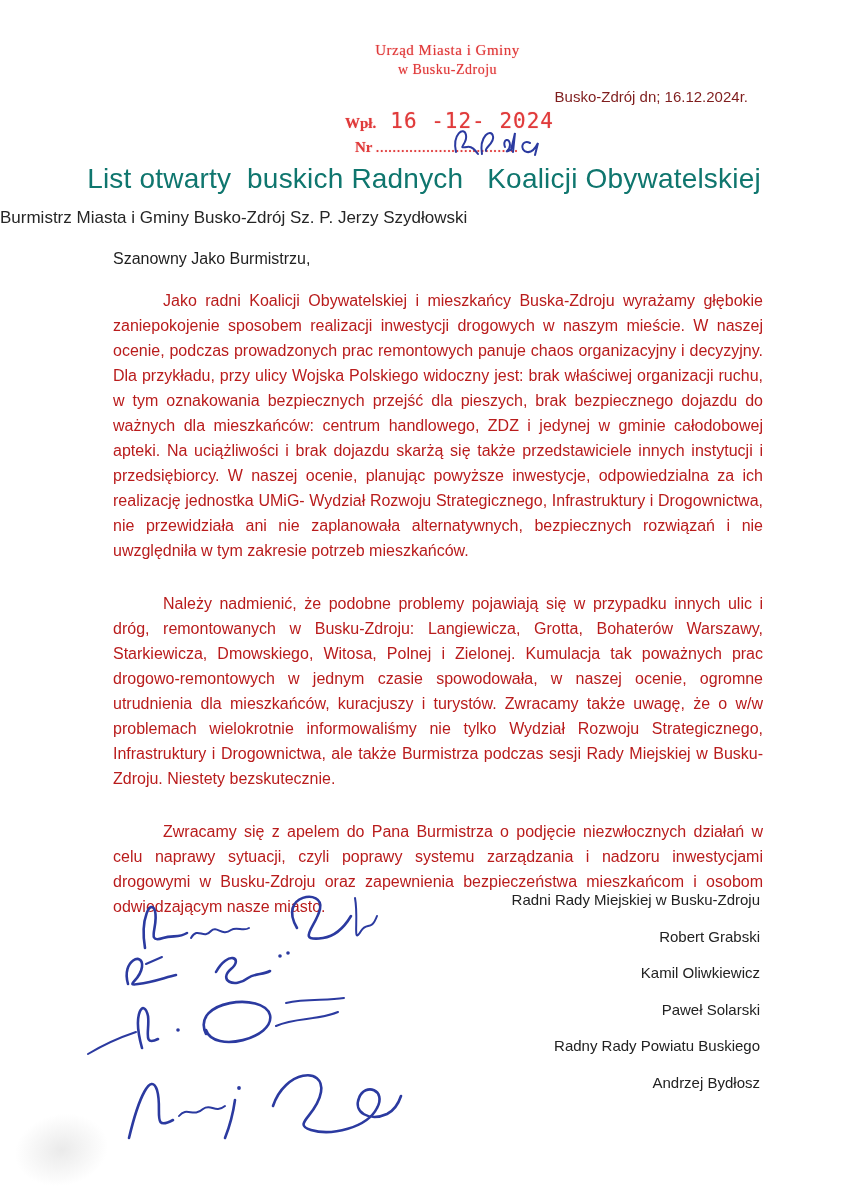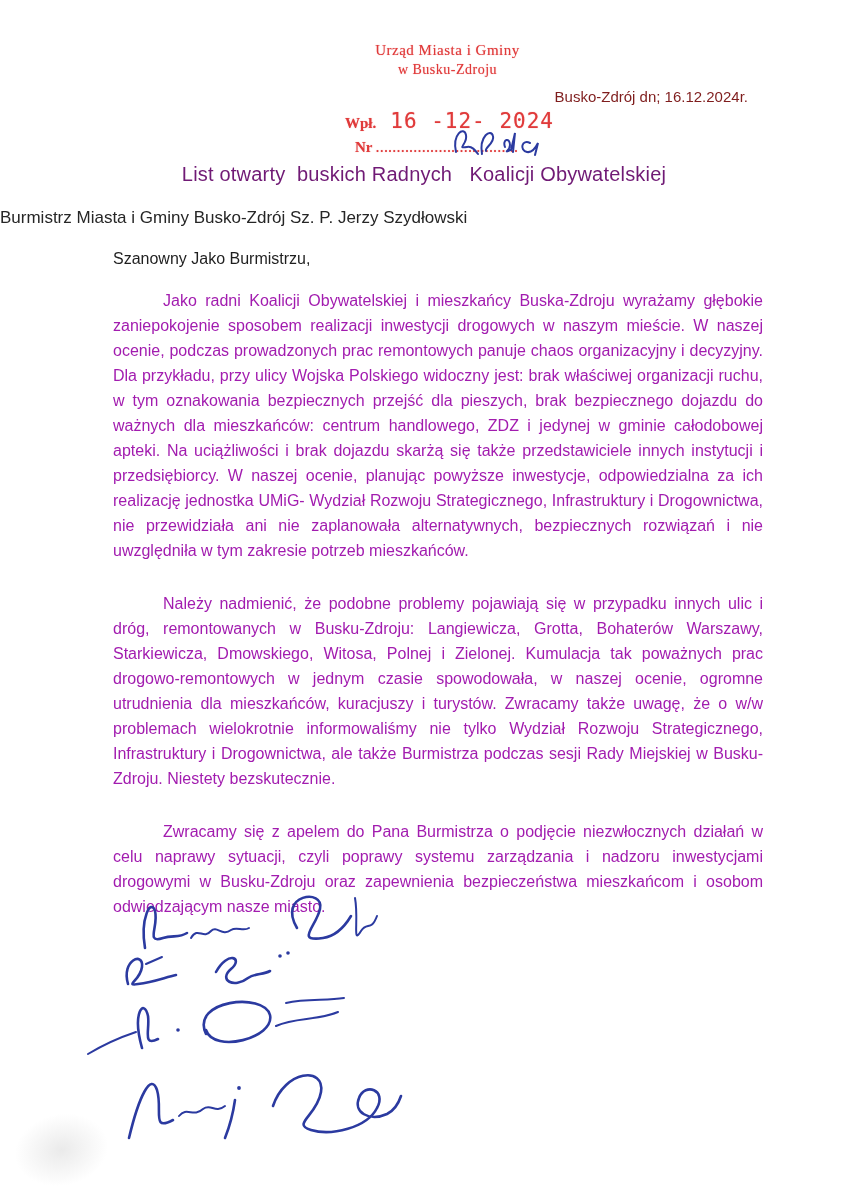--- a/index.html
+++ b/index.html
@@ -34,32 +34,32 @@
     text-shadow:0 0 1px rgba(224,58,58,.5);
   }
   .nr-line .dots{font-size:12px;letter-spacing:1.2px;font-weight:700;}
   .nr-hand{
     position:absolute;left:448px;top:122px;width:100px;height:40px;
   }
   
   .city-date{position:absolute;right:100px;top:88px;font-size:15px;color:#7f1d1d;}
   .title{
     position:absolute;left:0;top:163px;width:100%;
-    text-align:center;font-size:20px;color:#701a75;
+    text-align:center;font-size:28px;color:#0f766e;
     white-space:pre-wrap;letter-spacing:.2px;
   }
   .addressee{
     position:absolute;left:0;top:208px;width:100%;
     font-size:17px;color:#262626;
   }
   .salutation{position:absolute;left:113px;top:250px;font-size:16px;}
   
   .body-text{
     position:absolute;left:113px;top:288px;width:650px;
-    font-size:16px;line-height:25px;text-align:justify;color:#a21caf;
+    font-size:16px;line-height:25px;text-align:justify;color:#b91c1c;
   }
   .body-text p{margin:0 0 28px 0;text-indent:50px;}
   
   .sig-col{
     position:absolute;right:88px;top:882px;width:420px;
     text-align:right;font-size:15px;line-height:36.6px;color:#222;
   }
   
   .hand{position:absolute;}
   .hand path{fill:none;stroke:#2b3aa0;stroke-width:2.6;stroke-linecap:round;stroke-linejoin:round;}
@@ -101,20 +101,28 @@
   <div class="title">List otwarty  buskich Radnych   Koalicji Obywatelskiej</div>
   <div class="addressee">Burmistrz Miasta i Gminy Busko-Zdrój Sz. P. Jerzy Szydłowski</div>
   <div class="salutation">Szanowny Jako Burmistrzu,</div>
 
   <div class="body-text">
     <p>Jako radni Koalicji Obywatelskiej i mieszkańcy Buska-Zdroju wyrażamy głębokie zaniepokojenie sposobem realizacji inwestycji drogowych w naszym mieście. W naszej ocenie, podczas prowadzonych prac remontowych panuje chaos organizacyjny i decyzyjny. Dla przykładu, przy ulicy Wojska Polskiego widoczny jest: brak właściwej organizacji ruchu, w tym oznakowania bezpiecznych przejść dla pieszych, brak bezpiecznego dojazdu do ważnych dla mieszkańców: centrum handlowego, ZDZ i jedynej w gminie całodobowej apteki. Na uciążliwości i brak dojazdu skarżą się także przedstawiciele innych instytucji i przedsiębiorcy. W naszej ocenie, planując powyższe inwestycje, odpowiedzialna za ich realizację jednostka UMiG- Wydział Rozwoju Strategicznego, Infrastruktury i Drogownictwa, nie przewidziała ani nie zaplanowała alternatywnych, bezpiecznych rozwiązań i nie uwzględniła w tym zakresie potrzeb mieszkańców.</p>
     <p>Należy nadmienić, że podobne problemy pojawiają się w przypadku innych ulic i dróg, remontowanych w Busku-Zdroju: Langiewicza, Grotta, Bohaterów Warszawy, Starkiewicza, Dmowskiego, Witosa, Polnej i Zielonej. Kumulacja tak poważnych prac drogowo-remontowych w jednym czasie spowodowała, w naszej ocenie, ogromne utrudnienia dla mieszkańców, kuracjuszy i turystów. Zwracamy także uwagę, że o w/w problemach wielokrotnie informowaliśmy nie tylko Wydział Rozwoju Strategicznego, Infrastruktury i Drogownictwa, ale także Burmistrza podczas sesji Rady Miejskiej w Busku- Zdroju. Niestety bezskutecznie.</p>
     <p>Zwracamy się z apelem do Pana Burmistrza o podjęcie niezwłocznych działań w celu naprawy sytuacji, czyli poprawy systemu zarządzania i nadzoru inwestycjami drogowymi w Busku-Zdroju oraz zapewnienia bezpieczeństwa mieszkańcom i osobom odwiedzającym nasze miasto.</p>
   </div>
 
+  <div class="sig-col">
+    <div>Radni Rady Miejskiej w Busku-Zdroju</div>
+    <div>Robert Grabski</div>
+    <div>Kamil Oliwkiewicz</div>
+    <div>Paweł Solarski</div>
+    <div>Radny Rady Powiatu Buskiego</div>
+    <div>Andrzej Bydłosz</div>
+  </div>
 
   <svg class="hand" style="left:125px;top:886px;" width="255" height="88" viewBox="0 0 255 88">
     <path d="M20,62 C15,32 26,12 30,25 C34,40 20,58 38,52 C48,49 54,52 62,47"></path>
     <path class="thin" d="M66,52 C73,40 78,54 86,45 C92,39 97,51 106,44 C112,40 118,46 124,42"></path>
     <path d="M172,42 C152,8 200,2 195,23 C191,41 170,56 198,52 C212,50 220,40 226,30"></path>
     <path class="thin" d="M230,12 C234,34 227,60 236,45 C242,35 246,46 252,30"></path>
   </svg>
 
   <svg class="hand" style="left:112px;top:944px;" width="200" height="60" viewBox="0 0 200 60">
     <path d="M16,40 C9,16 32,7 30,23 C28,37 12,42 26,40 C42,38 54,33 64,31"></path>

